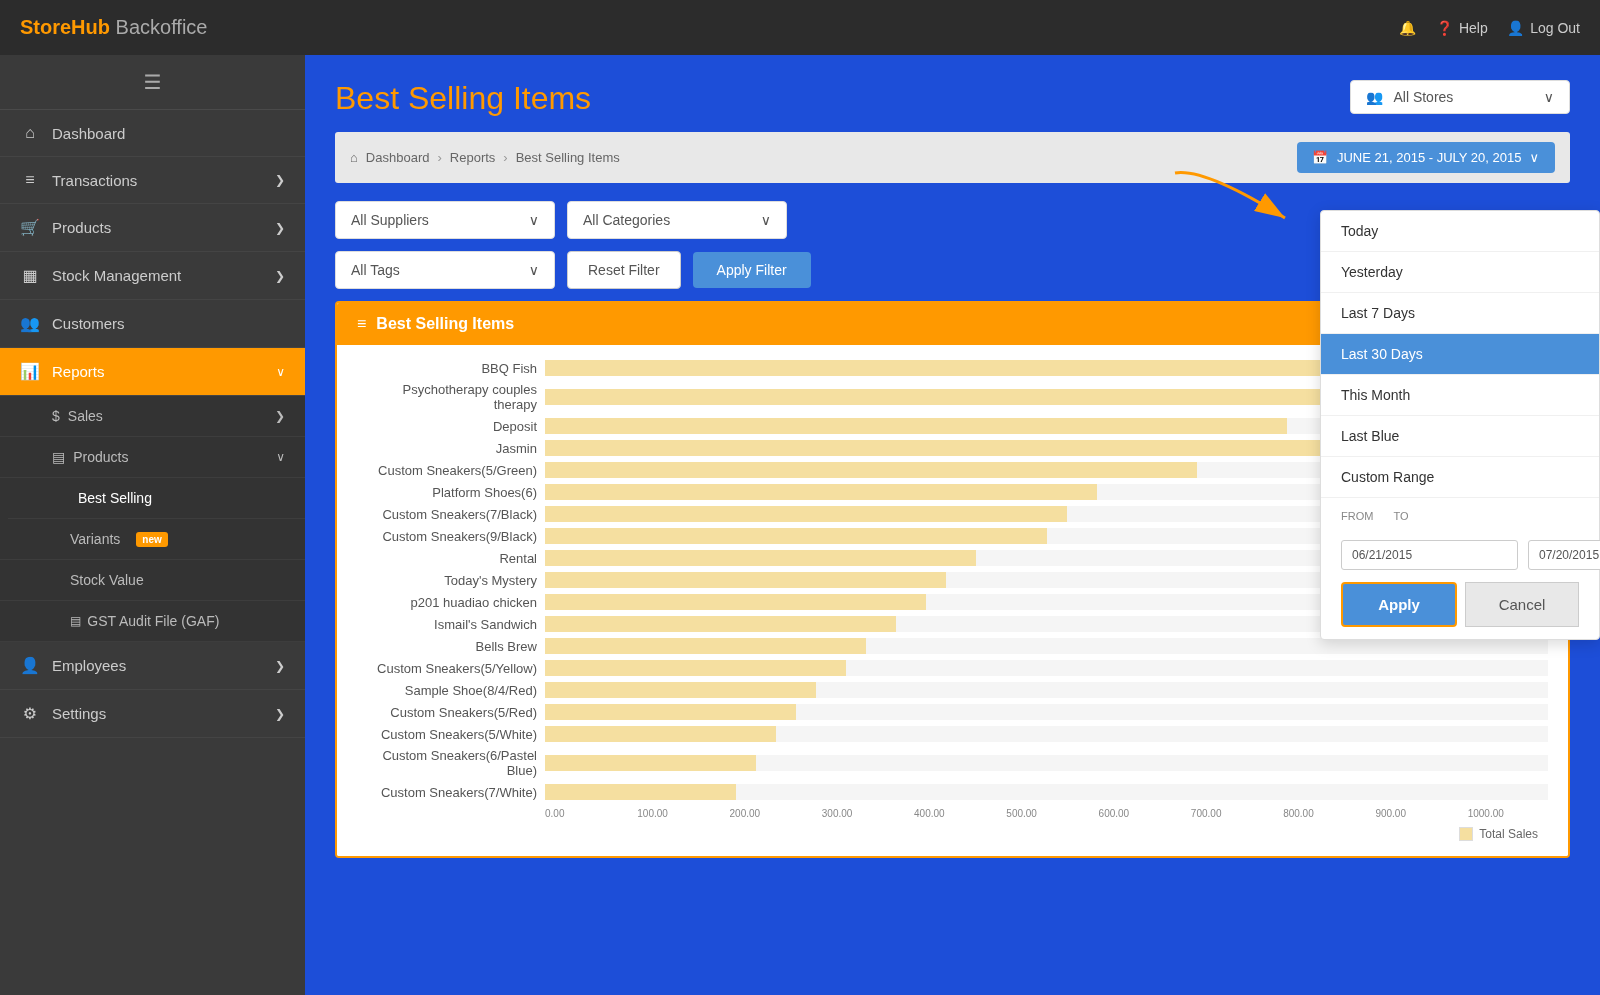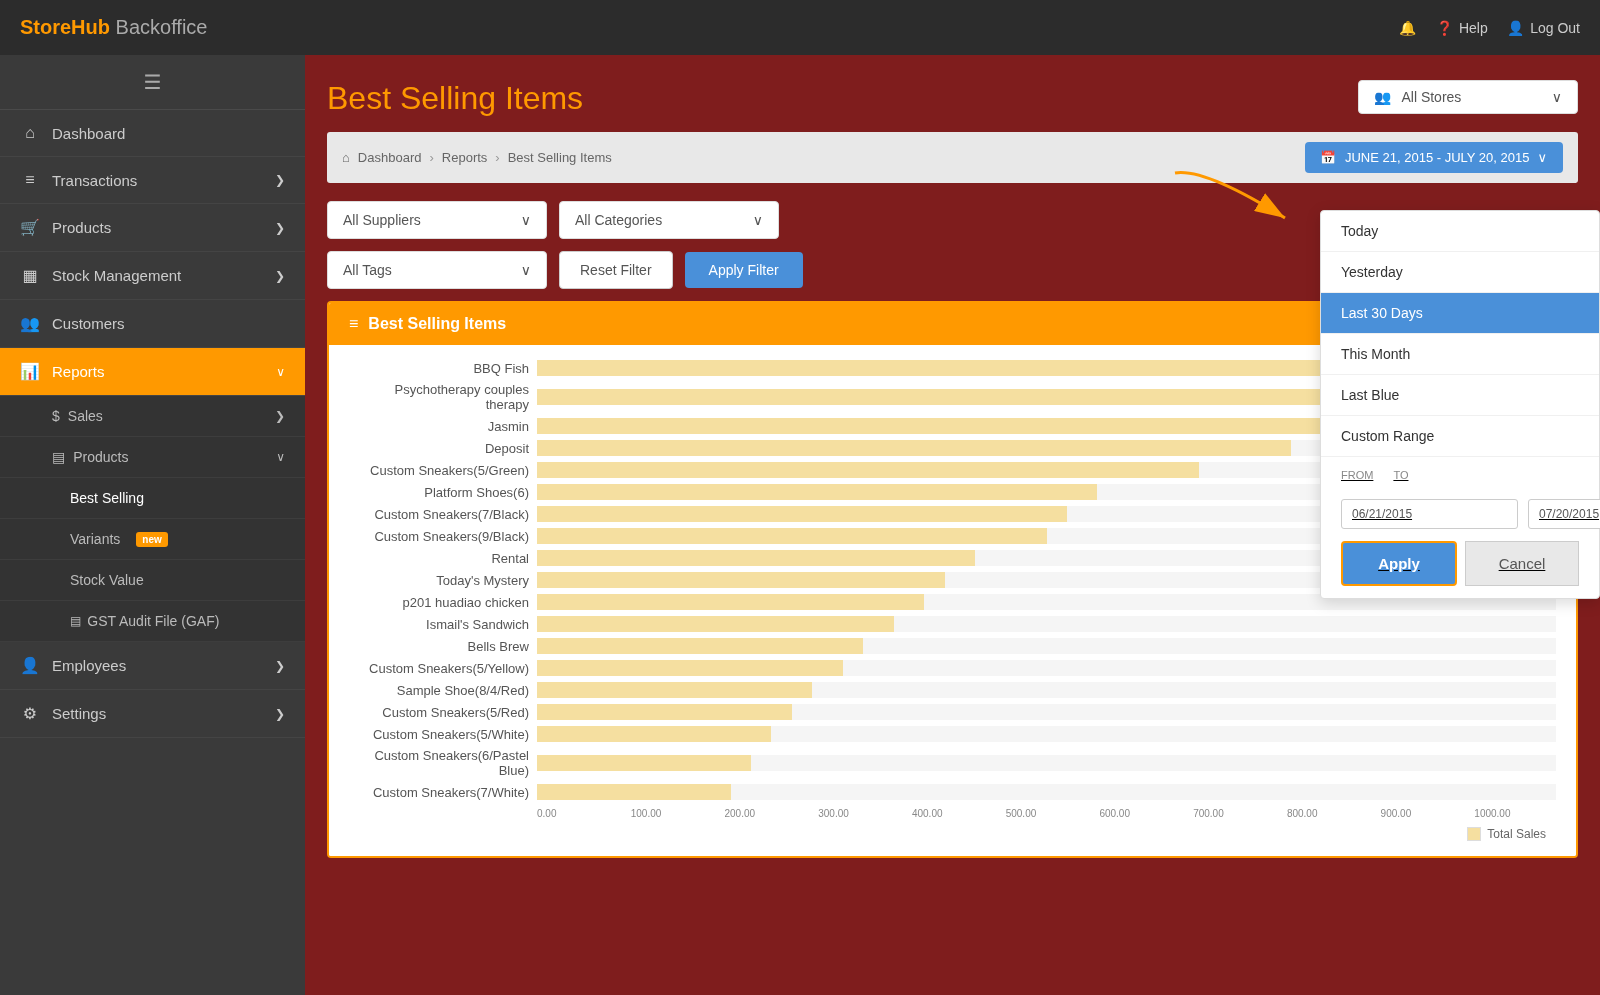--- a/index.html
+++ b/index.html
@@ -81,37 +81,37 @@
     .sidebar-sub-item {
       display: flex;
       align-items: center;
       padding: 12px 20px 12px 52px;
       color: #bbb;
       font-size: 14px;
       cursor: pointer;
       gap: 8px;
       border-bottom: 1px solid #3d3d3d;
     }
-    .sidebar-sub-item.active-sub { color: #fff; }
+    .sidebar-sub-item.active-sub { color: #fff; margin-left: 8px; }
     .badge-new {
       background: #f90;
       color: #fff;
       font-size: 10px;
       padding: 2px 6px;
       border-radius: 3px;
       margin-left: 8px;
       font-weight: bold;
     }
 
     
     .main {
       flex: 1;
       overflow-y: auto;
-      background: #7f1d1d;
-      padding: 25px 22px;
+      background: #1d4ed8;
+      padding: 25px 30px;
       position: relative;
     }
 
     
     .page-header {
       display: flex;
       align-items: flex-start;
       justify-content: space-between;
       margin-bottom: 15px;
     }
@@ -295,21 +295,20 @@
     .dropdown-option {
       padding: 12px 20px;
       font-size: 14px;
       color: #333;
       cursor: pointer;
       border-bottom: 1px solid #f0f0f0;
     }
     .dropdown-option.selected { background: #4a90d9; color: #fff; }
     .dropdown-range {
       padding: 12px 20px;
-      text-decoration: underline;
     }
     .range-labels {
       display: flex;
       gap: 20px;
       font-size: 11px;
       color: #888;
       margin-bottom: 6px;
     }
     .range-inputs {
       display: flex;
@@ -540,29 +539,29 @@
                 <div class="bar-fill" style="width: 100%;"></div>
               </div>
             </div>
             <div class="bar-row">
               <div class="bar-label">Psychotherapy couples therapy</div>
               <div class="bar-container">
                 <div class="bar-fill" style="width: 86%;"></div>
               </div>
             </div>
             <div class="bar-row">
+              <div class="bar-label">Deposit</div>
+              <div class="bar-container">
+                <div class="bar-fill" style="width: 74%;"></div>
+              </div>
+            </div>
+            <div class="bar-row">
               <div class="bar-label">Jasmin</div>
               <div class="bar-container">
                 <div class="bar-fill" style="width: 99%;"></div>
-              </div>
-            </div>
-            <div class="bar-row">
-              <div class="bar-label">Deposit</div>
-              <div class="bar-container">
-                <div class="bar-fill" style="width: 74%;"></div>
               </div>
             </div>
             <div class="bar-row">
               <div class="bar-label">Custom Sneakers(5/Green)</div>
               <div class="bar-container">
                 <div class="bar-fill" style="width: 65%;"></div>
               </div>
             </div>
             <div class="bar-row">
               <div class="bar-label">Platform Shoes(6)</div>
@@ -666,20 +665,21 @@
           <div class="legend-box"></div>
           <span>Total Sales</span>
         </div>
       </div>
     </div>
 
     <div class="dropdown-panel">
       <div id="dropdown-options-container">
           <div class="dropdown-option">Today</div>
           <div class="dropdown-option">Yesterday</div>
+          <div class="dropdown-option">Last 7 Days</div>
           <div class="dropdown-option selected">Last 30 Days</div>
           <div class="dropdown-option">This Month</div>
           <div class="dropdown-option">Last Blue</div>
           <div class="dropdown-option">Custom Range</div>
         </div>
       <div class="dropdown-range">
         <div class="range-labels">
           <span>FROM</span>
           <span>TO</span>
         </div>

